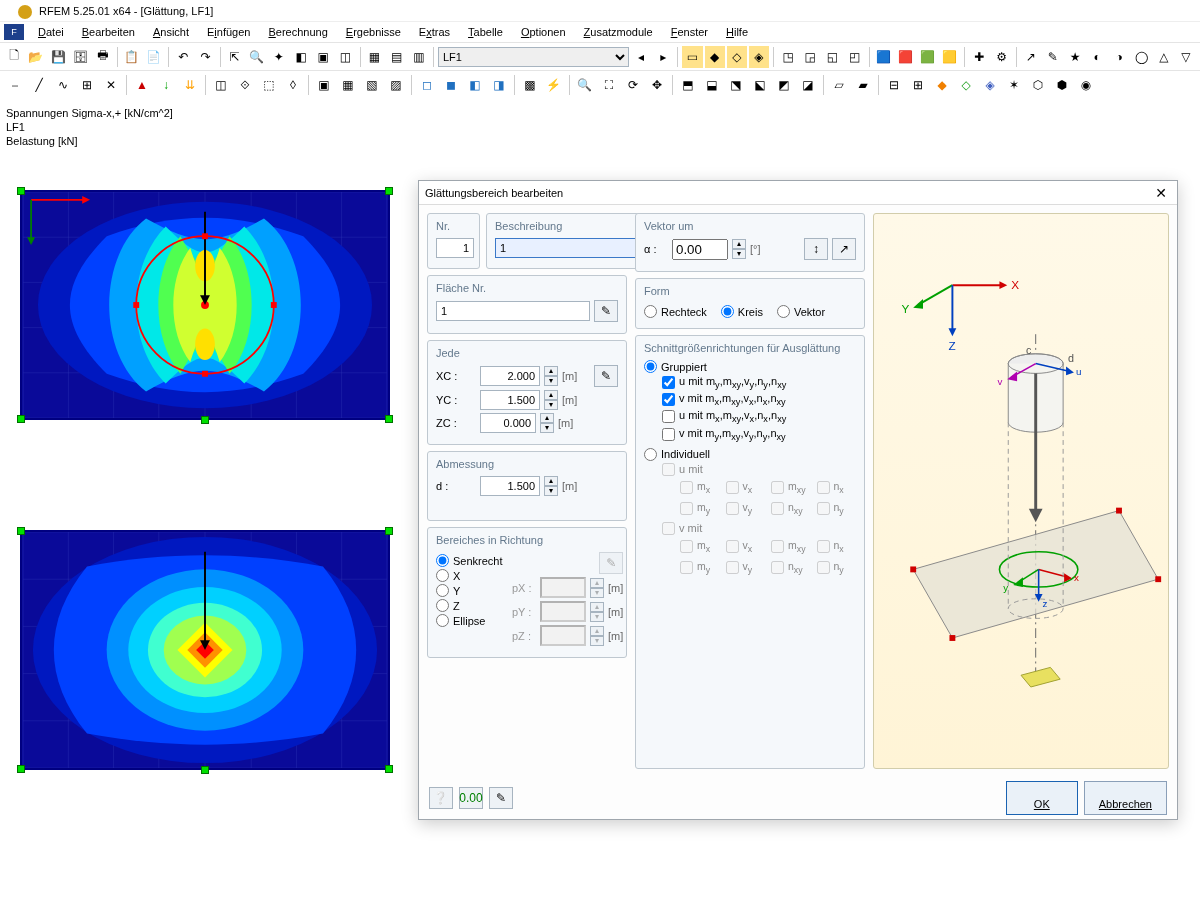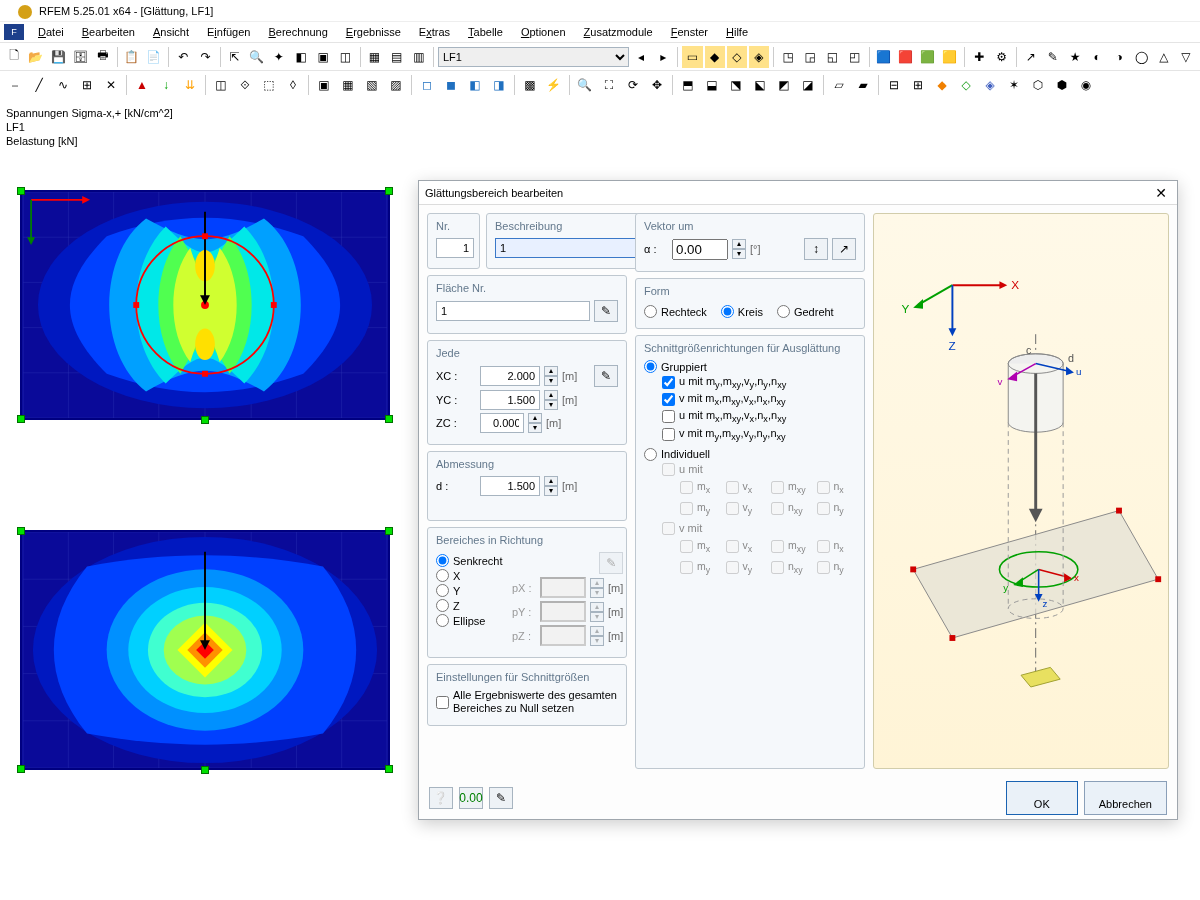--- a/index.html
+++ b/index.html
@@ -137,20 +137,21 @@
   .small-grid .check { font-size:10.5px; }
   .dlg-footer {
     height:42px; display:flex; align-items:center;
     padding:0 10px; gap:6px;
   }
   .dlg-footer .spacer { flex:1; }
   .dlg-footer .btn {
     height:24px; min-width:72px; padding:16px 14px;
     border:1px solid #8a9fb8; background:#eaf1f8;
     font-size:11px;
+    text-decoration:underline;
   }
   .dlg-footer .btn.primary { border-color:#1a63b2; }
   
   .dlg-right svg { width:100%; height:100%; }
 </style>
 </head>
 <body>
 
 <div class="titlebar">
   <span class="tb-icon"></span>
@@ -441,21 +442,21 @@
           <label class="lab">YC :</label>
           <input type="text" class="fld right" style="width: 60px;" value="1.500">
           <div class="spin">
               <button>▴</button>
               <button>▾</button>
             </div>
           <span class="unit">[m]</span>
         </div>
         <div class="row">
           <label class="lab">ZC :</label>
-          <input type="text" class="fld right" style="width: 44px; padding-left: 12px;" value="0.000">
+          <input type="text" class="fld right" style="width: 56px; padding-left: 12px;" value="0.000">
           <div class="spin">
               <button>▴</button>
               <button>▾</button>
             </div>
           <span class="unit">[m]</span>
         </div>
       </div>
 
       <div class="group" style="min-height:70px">
         <div class="g-title">Abmessung</div>
@@ -522,27 +523,20 @@
                 <div class="spin">
                   <button disabled="">▴</button>
                   <button disabled="">▾</button>
                 </div>
                 <span class="unit">[m]</span>
               </div>
           </div>
         </div>
       </div>
 
-      <div class="group">
-        <div class="g-title">Einstellungen für Schnittgrößen</div>
-        <div class="check">
-          <input type="checkbox" style="">
-          <span style="line-height:13px">Alle Ergebniswerte des gesamten Bereiches zu Null setzen</span>
-        </div>
-      </div>
     </div>
 
     <div class="dlg-mid">
 
       <div class="group">
         <div class="g-title">Vektor um</div>
         <div class="row">
           <span style="width:24px">α :</span>
           <input class="fld right" style="width: 56px;" value="0.00">
           <div class="spin">
@@ -562,21 +556,21 @@
           <label class="radio">
               <input type="radio" name="form" style="">
               <span>Rechteck</span>
             </label>
           <label class="radio">
               <input type="radio" name="form" checked="" style="">
               <span>Kreis</span>
             </label>
           <label class="radio">
               <input type="radio" name="form" style="">
-              <span>Gedreht</span>
+              <span>Vektor</span>
             </label>
         </div>
       </div>
 
       <div class="group" style="flex:1">
         <div class="g-title">Schnittgrößenrichtungen für Ausglättung</div>
         <div class="radio">
             <input type="radio" name="sr" checked="" style="">
             <span>Gruppiert</span>
           </div>

